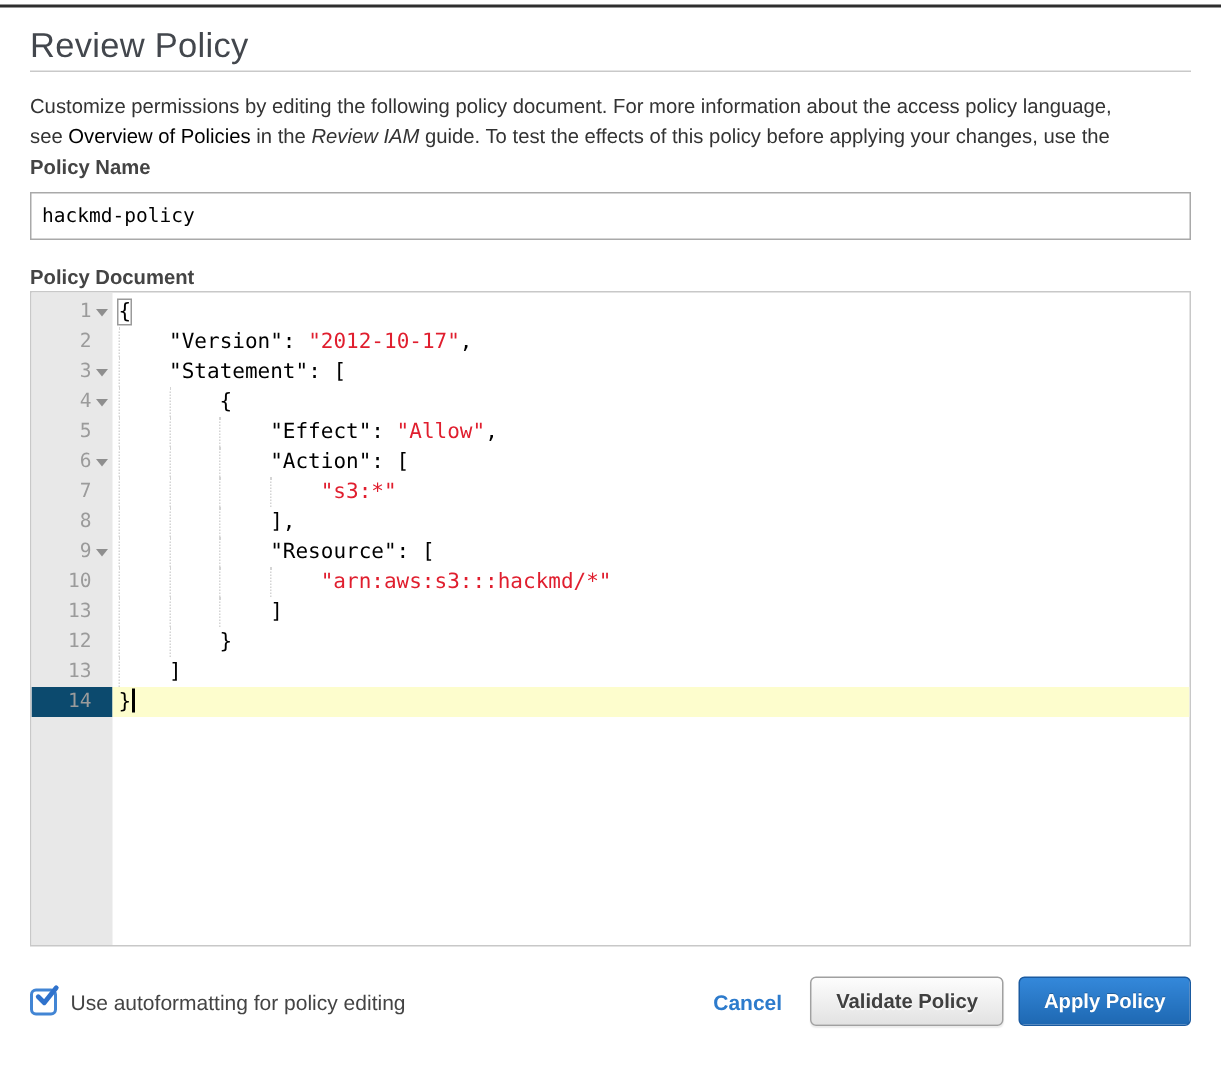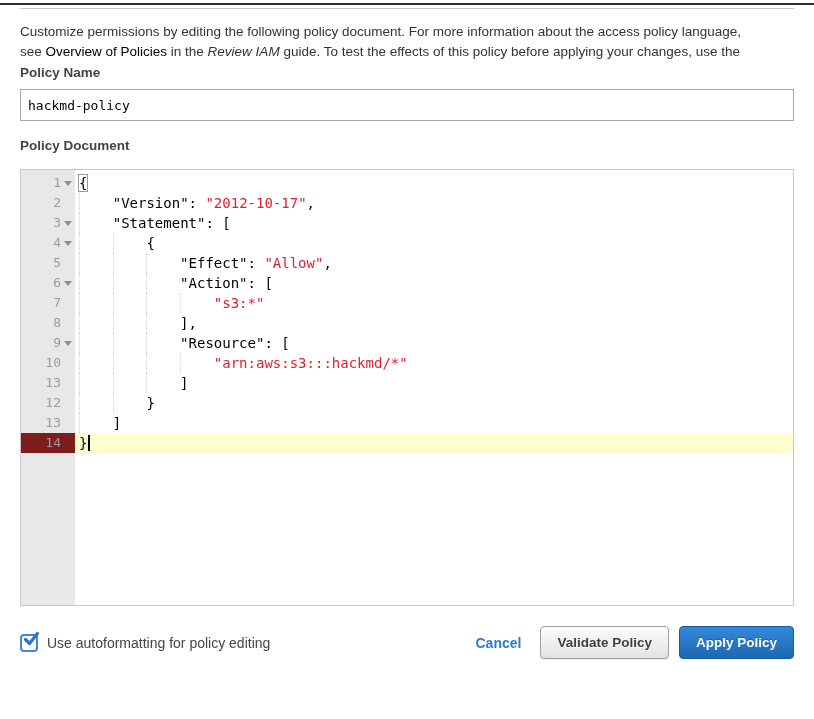--- a/index.html
+++ b/index.html
@@ -24,41 +24,41 @@
 
   .field-label {
     font-weight:bold; font-size:13.5px; color:#444;
     margin-top:4px; margin-bottom:9px;
   }
   .policy-name-input {
     width:100%; height:32px; border:1px solid #a9a9a9; background:#fff;
     font-family:"DejaVu Sans Mono", monospace; font-size:13px; color:#000;
     padding:0 7px; outline:none; border-radius:0; display:block;
   }
-  .field-label.doc { margin-top:17px; margin-bottom:16px; }
+  .field-label.doc { margin-top:17px; margin-bottom:2px; }
 
   
   .editor {
     height:437px; border:1px solid #c8c8c8; display:flex;
     font-family:"DejaVu Sans Mono", monospace; overflow:hidden; background:#fff;
     position:relative; cursor:text;
   }
   .gutter {
     width:54px; flex:none; background:#e8e8e8; padding-top:3px;
     color:#9b9b9b; font-size:13px;
   }
   .gutter-row { height:20px; display:flex; align-items:center; }
   .gutter-row .lnum { flex:1; text-align:right; line-height:20px; }
   .gutter-row .fold-slot { width:14px; flex:none; display:flex; align-items:center; justify-content:center; }
   .fold-icon {
     width:0; height:0;
     border-left:4px solid transparent; border-right:4px solid transparent;
     border-top:5px solid #8e8e8e;
   }
-  .gutter-row.active { background:#7f1d1d; }
+  .gutter-row.active { background:#0c4a6e; }
 
   .code { flex:1; padding-top:3px; min-width:0; }
   .code-line {
     height:20px; line-height:20px; font-size:14px; color:#000;
     white-space:pre; padding-left:4px;
   }
   .code-line.active { background:#fdfdcd; }
   .ig { display:inline-block; width:4ch; height:20px; border-left:1px dotted #d4d4d4; vertical-align:top; }
   .tok.string { color:#e01e2e; }
   .tok.plain  { color:#000; }
@@ -93,20 +93,21 @@
     color:#fff; text-shadow:0 -1px 0 rgba(0,0,0,0.25);
   }
 </style>
 </head>
 <body>
 
 <div class="top-divider"></div>
 
 <div class="container">
 
+  <h1 class="page-title">Review Policy</h1>
   <hr class="title-rule">
 
   <div class="intro">
       <div><span>Customize permissions by editing the following policy document. For more information about the access policy language,</span></div>
       <div><span>see </span><a>Overview of Policies</a><span> in the </span><em>Review IAM</em><span> guide. To test the effects of this policy before applying your changes, use the</span></div>
     </div>
 
   <div class="field-label">Policy Name</div>
   <input class="policy-name-input" type="text" value="hackmd-policy" style="">
 

